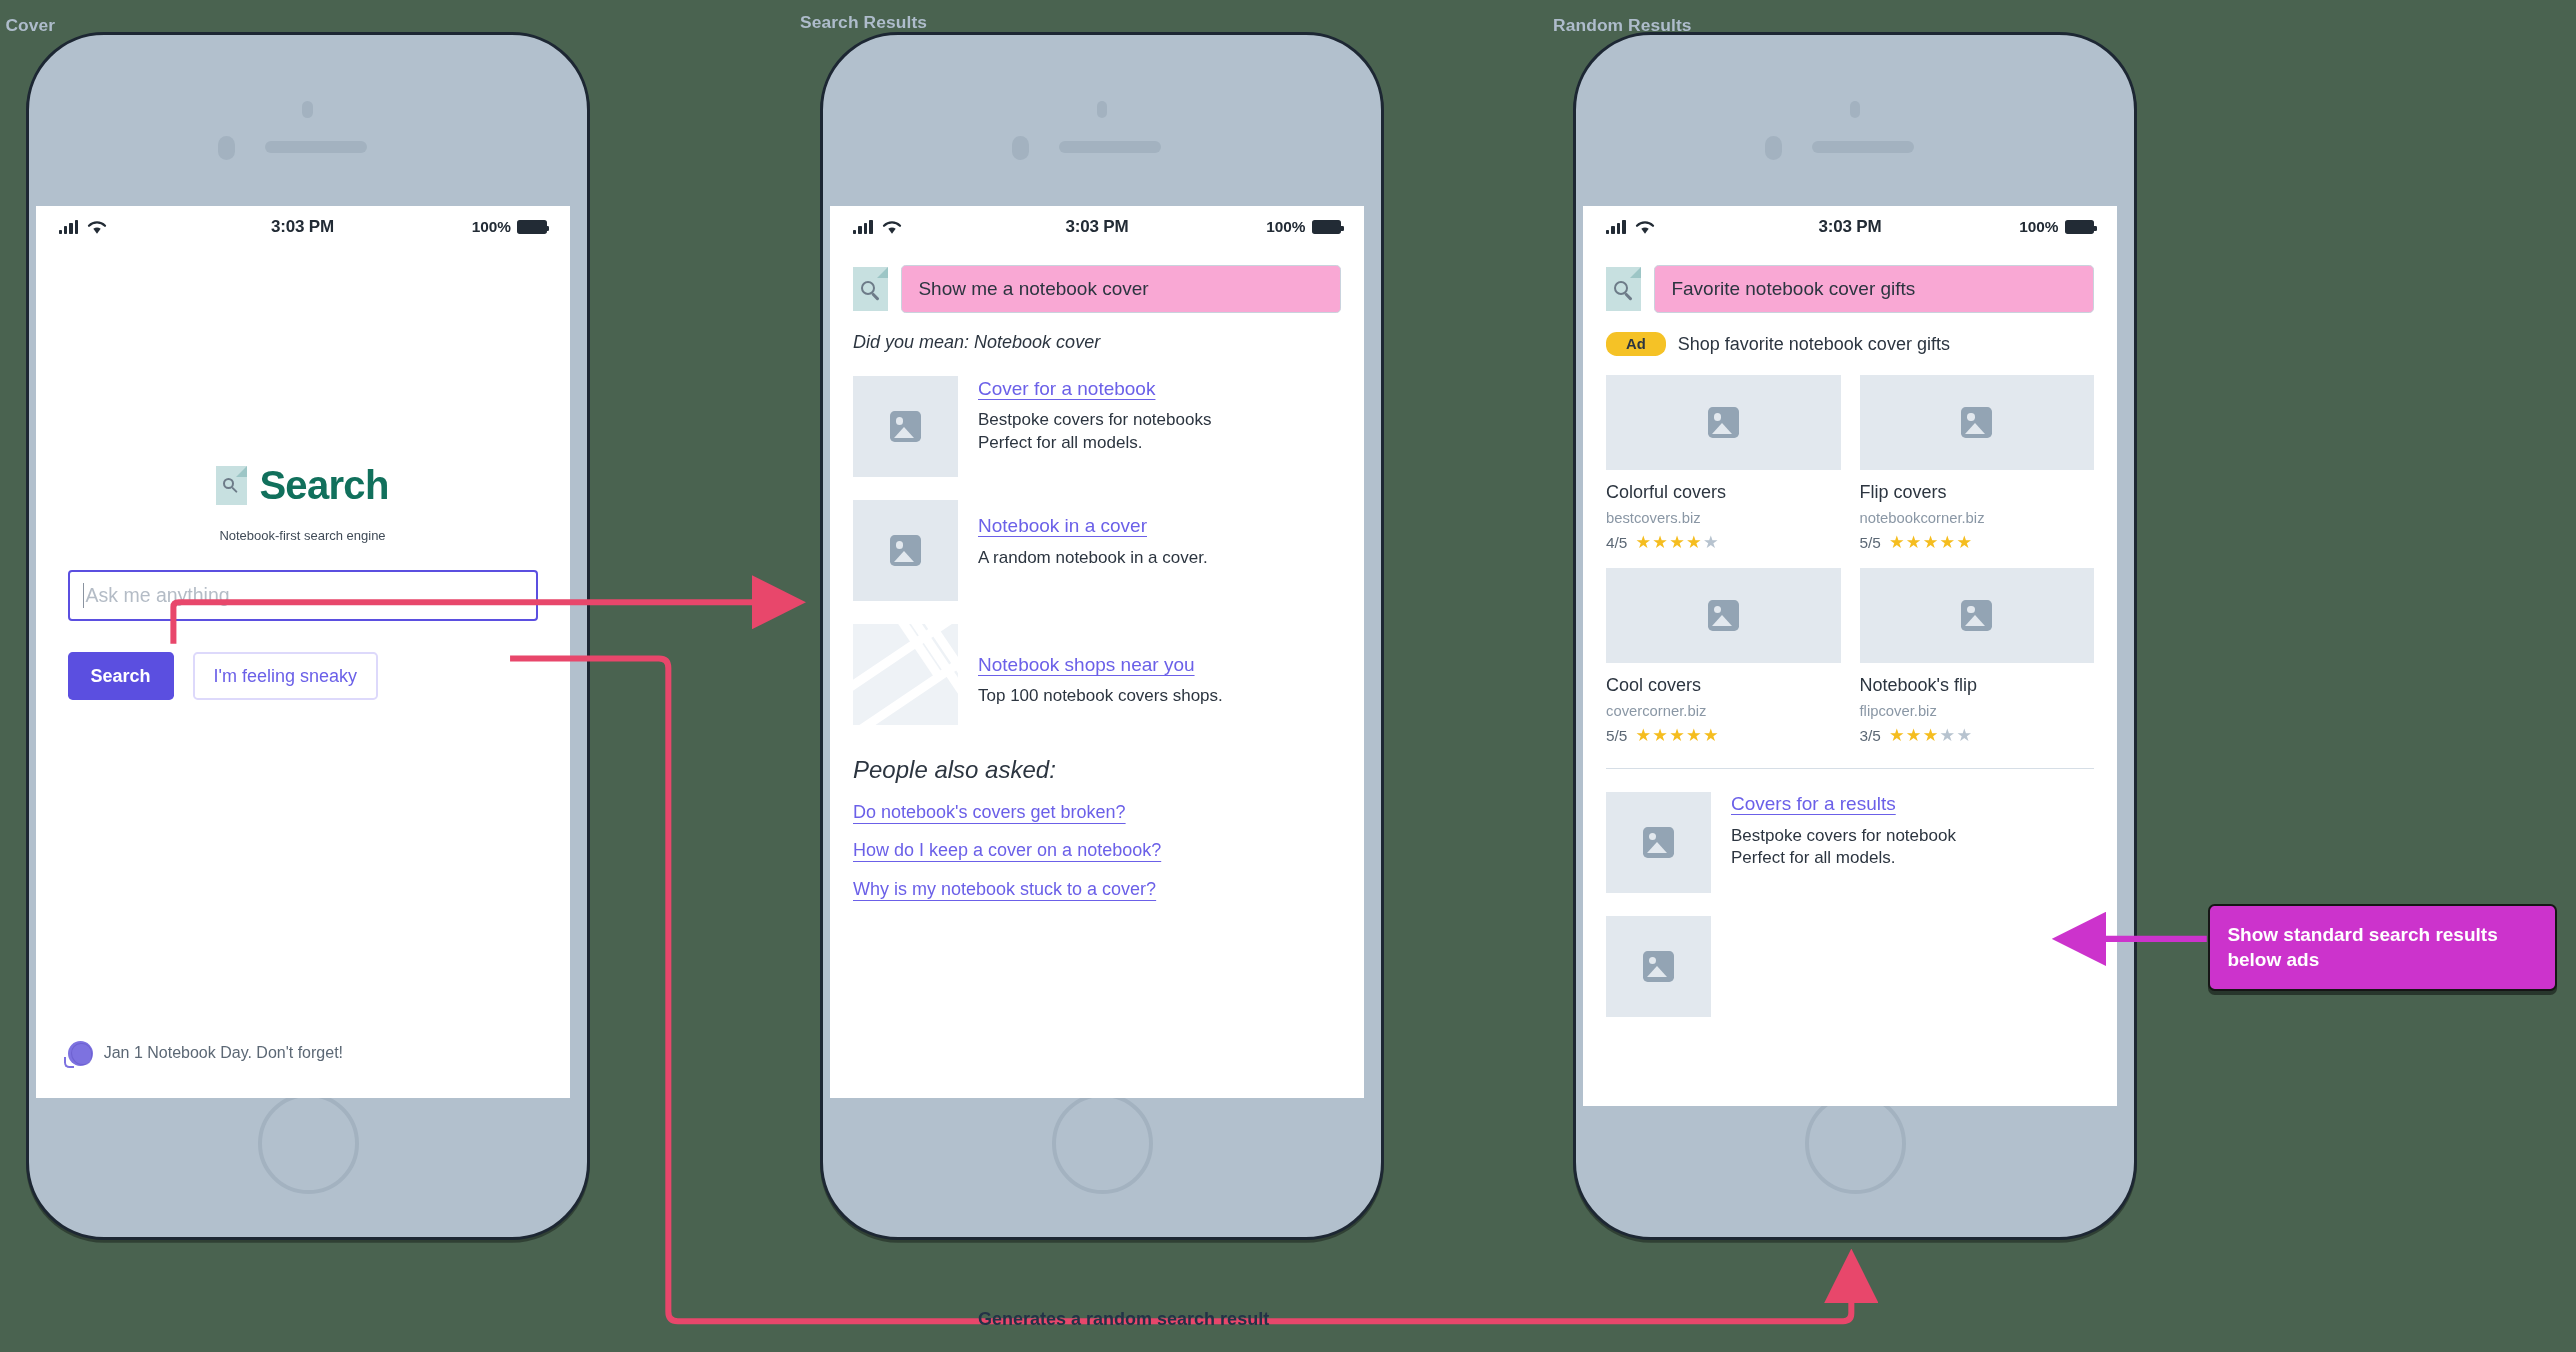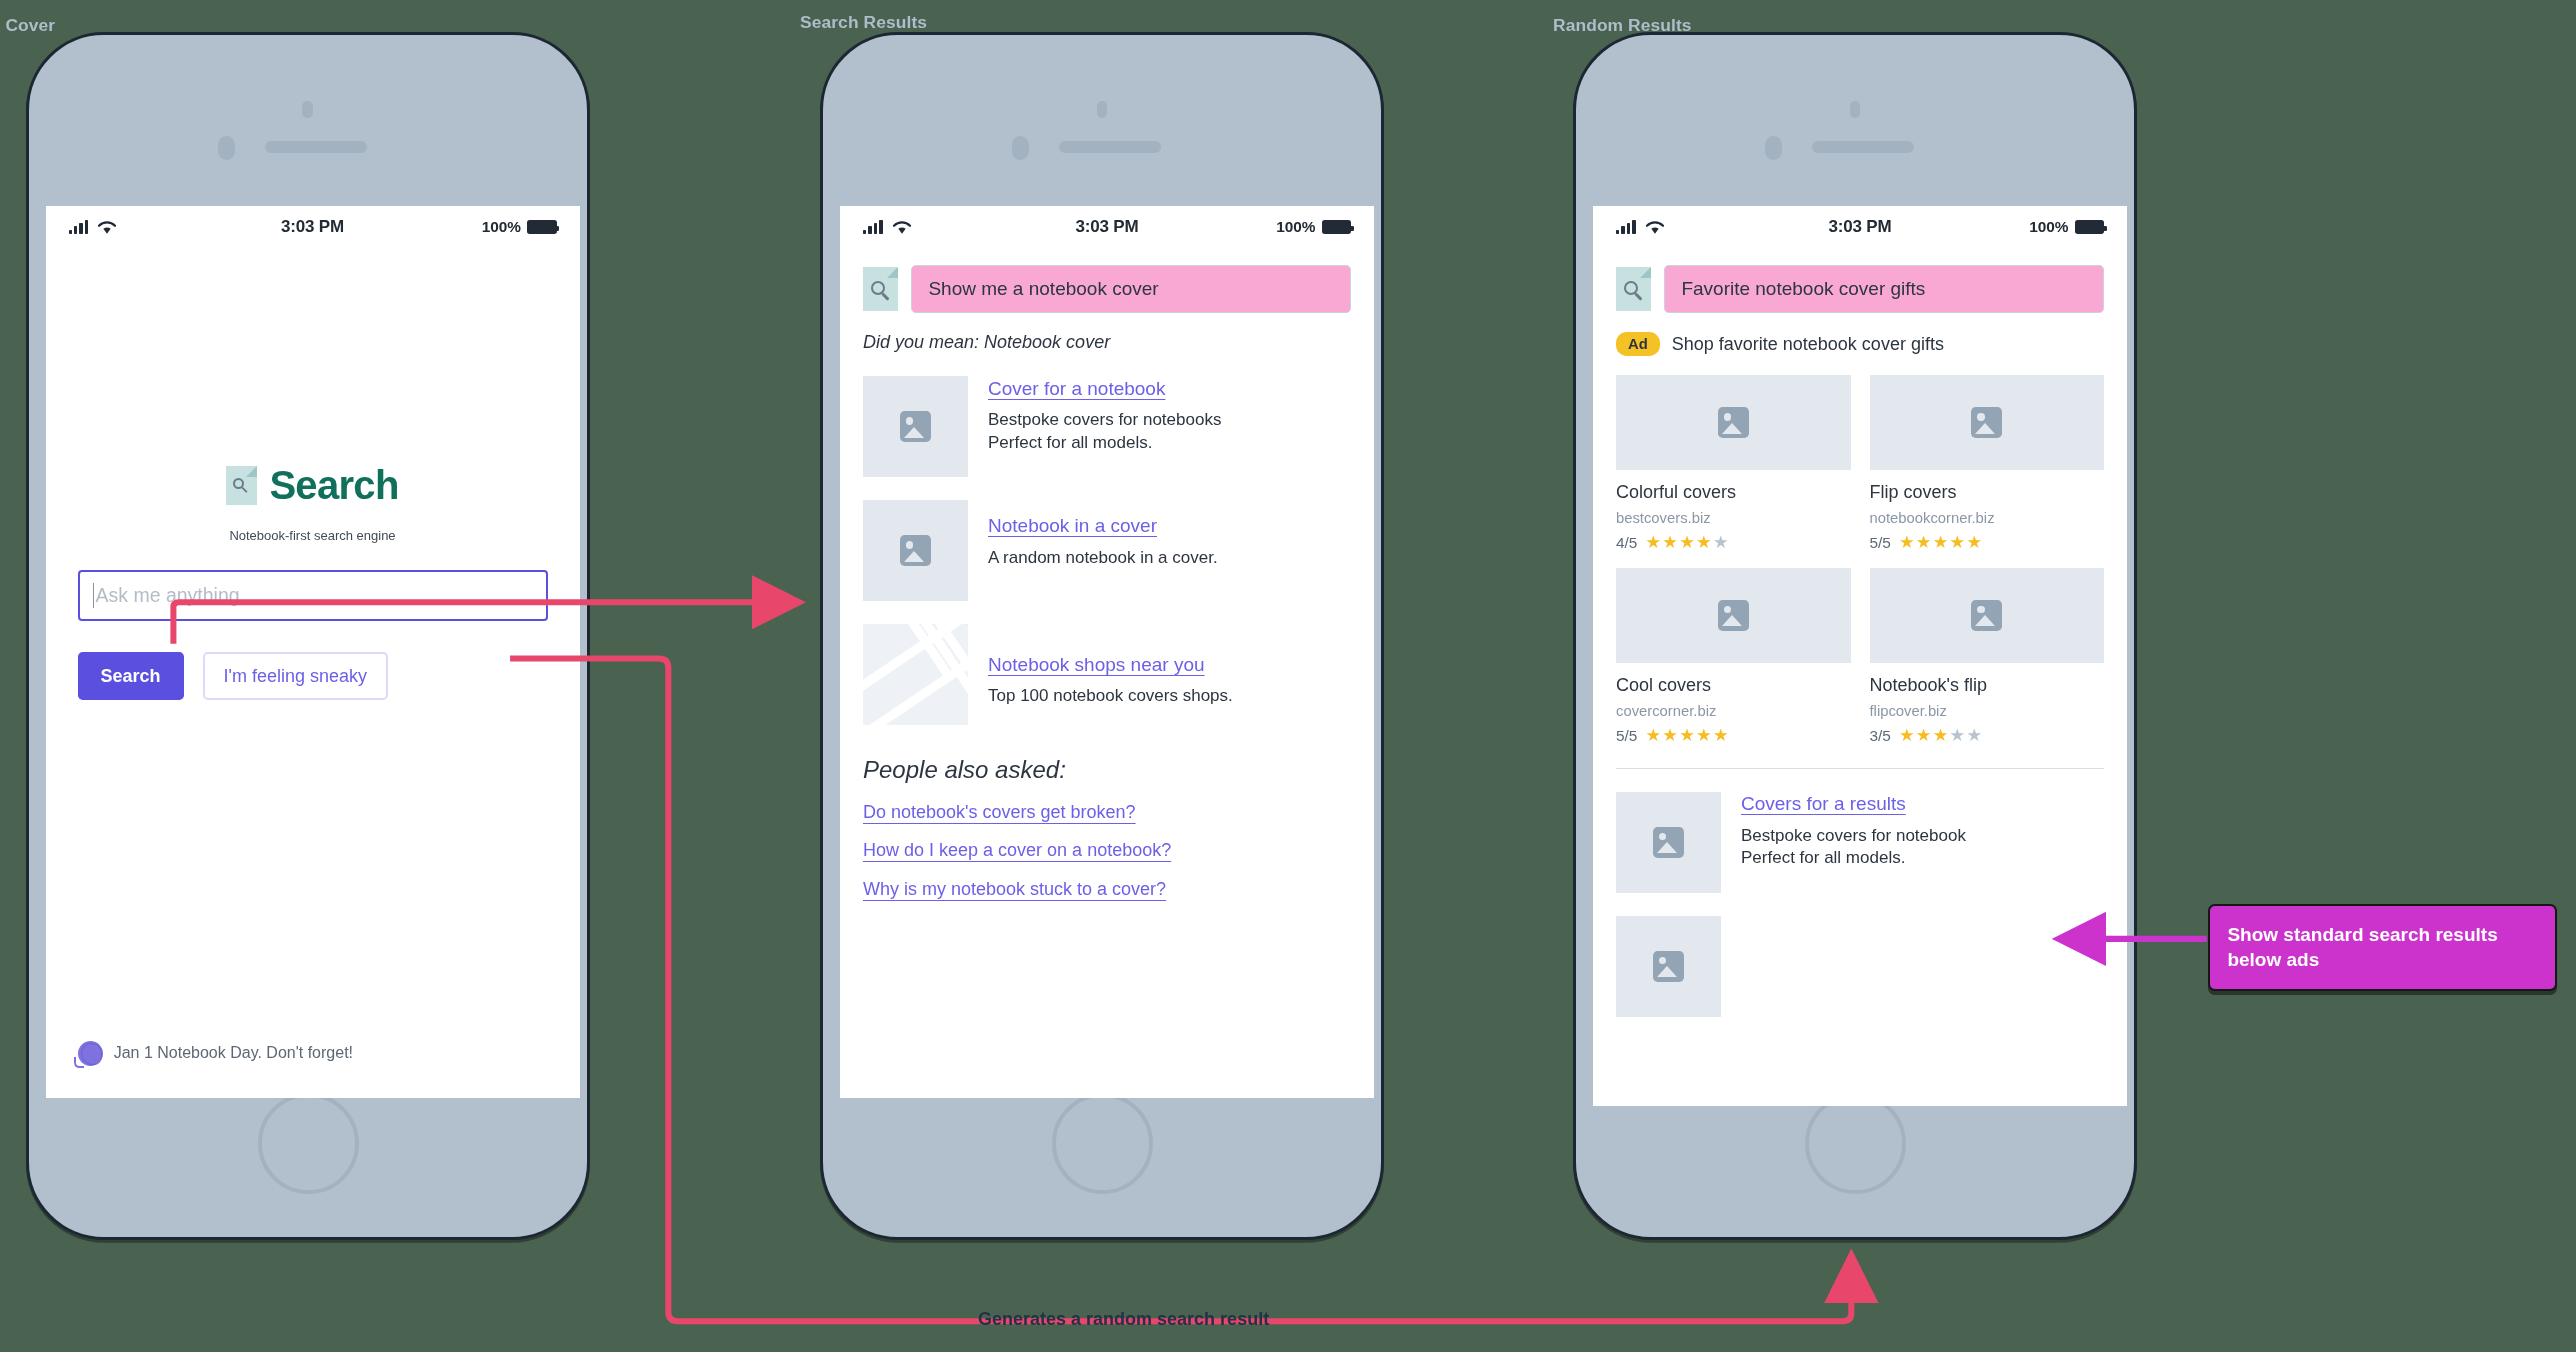--- a/index.html
+++ b/index.html
@@ -46,21 +46,21 @@
     background: #a3b2c0; border-radius: 6px;
   }
   .home-button {
     position: absolute; left: 50%; bottom: 43px;
     width: 101px; height: 101px; margin-left: -50px;
     border: 4px solid #a3b2c0; border-radius: 50%;
   }
 
   
   .screen {
-    position: absolute; left: 17px; top: 171px;
+    position: absolute; left: 7px; top: 171px;
     width: 534px; height: 892px;
     background: #ffffff;
     overflow: hidden;
   }
   .screen.tall { height: 900px; }
 
   .statusbar {
     height: 42px; display: flex; align-items: center;
     padding: 0 23px; position: relative;
   }
@@ -220,21 +220,21 @@
   }
   .paa-item {
     margin-top: 17.4px; font-size: 18px; color: #6b60e8;
     text-decoration: underline; text-underline-offset: 4.7px; cursor: pointer;
   }
 
   
   .ad-row { display: flex; align-items: center; gap: 12px; margin-top: 19px; }
   .ad-badge {
     background: #f5c226; color: #2c3540; font-size: 14.8px; font-weight: 700;
-    border-radius: 10.7px; padding: 4px 12px; flex: none;
+    border-radius: 10.7px; padding: 4px 20px; flex: none;
   }
   .ad-label { font-size: 18px; color: #2c3540; }
   .prod-grid {
     margin-top: 19px; display: grid; grid-template-columns: 1fr 1fr;
     gap: 16px 19px;
   }
   .prod-img { height: 95px; background: #e2e8ee;
     display: flex; align-items: center; justify-content: center; }
   .prod-name { margin-top: 12px; font-size: 18px; color: #2c3540; }
   .prod-site { margin-top: 6.7px; font-size: 14.8px; color: #8a97a5; }

